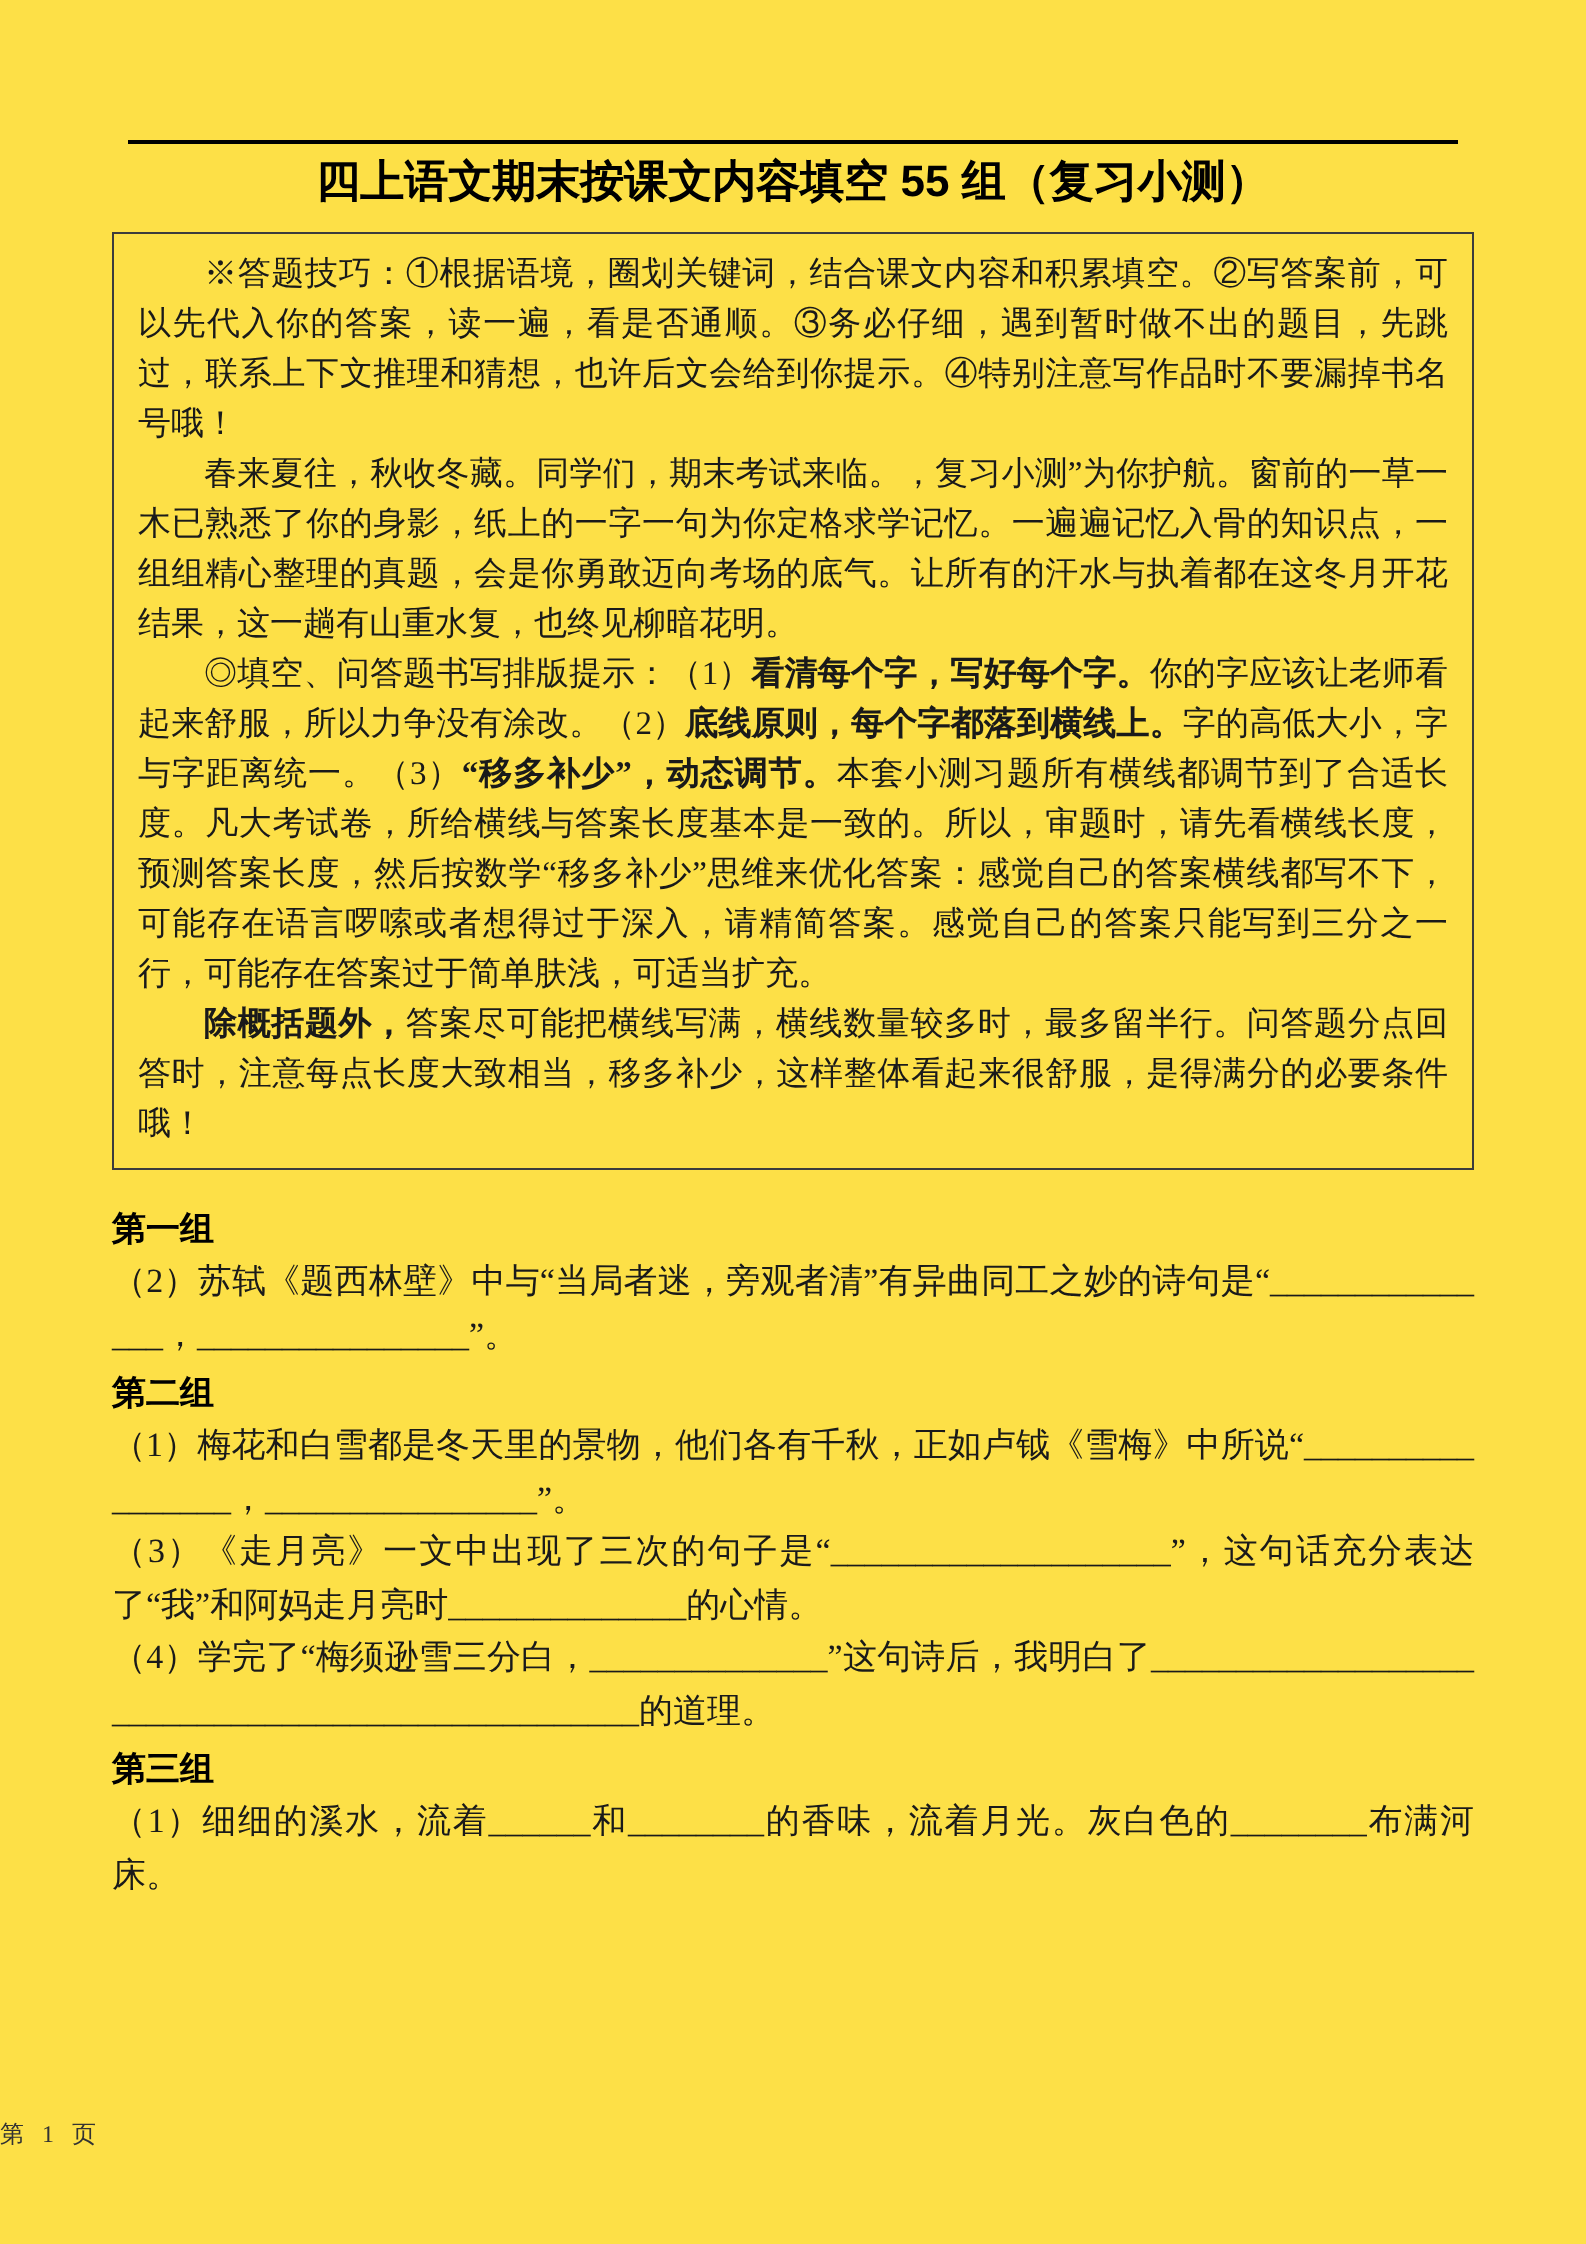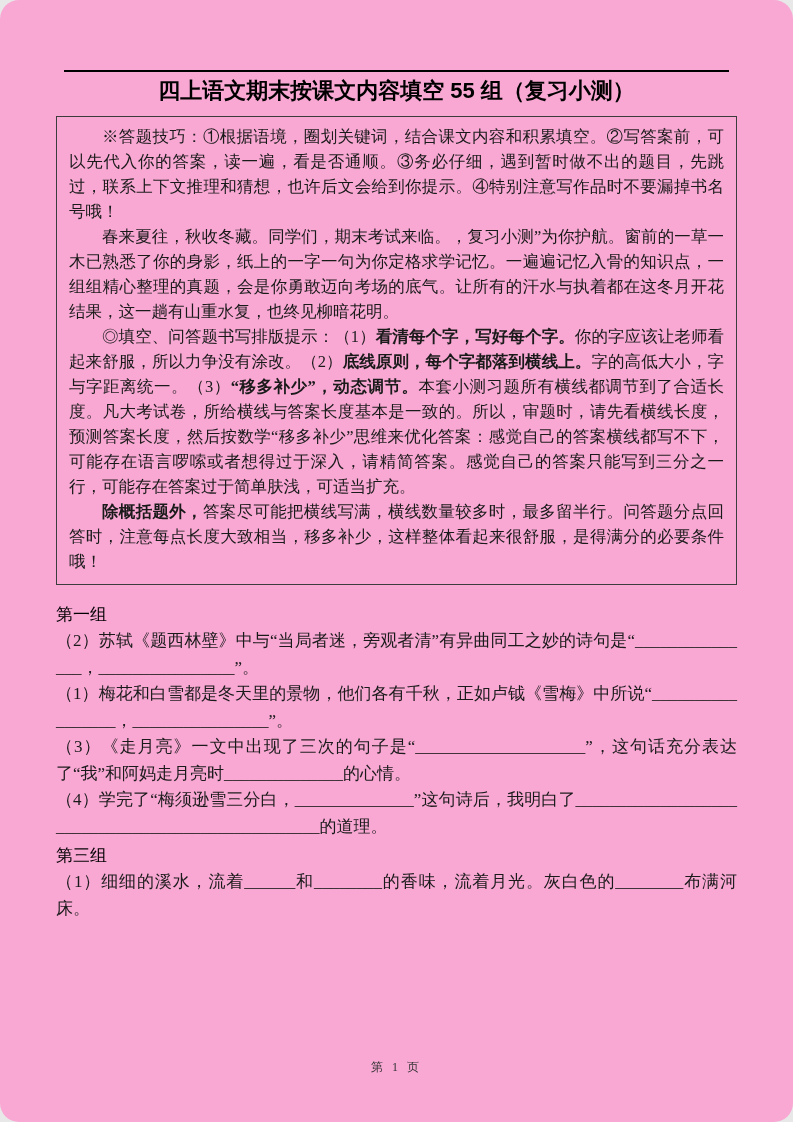--- a/index.html
+++ b/index.html
@@ -1,26 +1,25 @@
 <!DOCTYPE html>
 <html><head>
 <meta charset="utf-8">
 <style>
   html, body { margin: 0; padding: 0; background: #e8e8e8; }
   .page {
     width: 793px;
     height: 1122px;
     margin: 0 auto;
-    background: #f9a8d4;
+    background: #fde047;
     position: relative;
     box-sizing: border-box;
     padding: 70px 56px 0 56px;
     font-family: "Liberation Serif", serif;
     color: #111111;
-    border-radius: 19px;
   }
   .top-rule {
     border-top: 2px solid #000000;
     margin: 0 8px 2px 8px;
     height: 0;
   }
   .title {
     font-family: "Liberation Sans", sans-serif;
     font-weight: bold;
     font-size: 22px;
@@ -39,39 +38,38 @@
     font-size: 16.5px;
     line-height: 25px;
     text-align: justify;
     color: #1a1a1a;
   }
   .intro-box .b { font-weight: bold; }
   .qa { margin-top: 16px; }
   .section-heading {
     font-family: "Liberation Sans", sans-serif;
     font-size: 17px;
-    font-weight: normal;
+    font-weight: bold;
     margin: 2px 0 0 0;
     line-height: 27px;
     color: #000000;
   }
   .q {
     margin: 0;
     font-size: 17px;
     line-height: 26.5px;
     text-align: justify;
     word-break: break-all;
     color: #1a1a1a;
   }
   .footer {
     position: absolute;
     bottom: 46px;
     left: 0;
     right: 0;
-    text-align: center;
     font-size: 12px;
     letter-spacing: 3px;
     color: #333333;
   }
 </style>
 </head>
 <body>
 
 <div class="page">
 
@@ -84,20 +82,21 @@
     <p><span>春来夏往，秋收冬藏。同学们，期末考试来临。，复习小测”为你护航。窗前的一草一木已熟悉了你的身影，纸上的一字一句为你定格求学记忆。一遍遍记忆入骨的知识点，一组组精心整理的真题，会是你勇敢迈向考场的底气。让所有的汗水与执着都在这冬月开花结果，这一趟有山重水复，也终见柳暗花明。</span></p>
     <p><span>◎填空、问答题书写排版提示：（1）</span><span class="b">看清每个字，写好每个字。</span><span>你的字应该让老师看起来舒服，所以力争没有涂改。（2）</span><span class="b">底线原则，每个字都落到横线上。</span><span>字的高低大小，字与字距离统一。（3）</span><span class="b">“移多补少”，动态调节。</span><span>本套小测习题所有横线都调节到了合适长度。凡大考试卷，所给横线与答案长度基本是一致的。所以，审题时，请先看横线长度，预测答案长度，然后按数学“移多补少”思维来优化答案：感觉自己的答案横线都写不下，可能存在语言啰嗦或者想得过于深入，请精简答案。感觉自己的答案只能写到三分之一行，可能存在答案过于简单肤浅，可适当扩充。</span></p>
     <p><span class="b">除概括题外，</span><span>答案尽可能把横线写满，横线数量较多时，最多留半行。问答题分点回答时，注意每点长度大致相当，移多补少，这样整体看起来很舒服，是得满分的必要条件哦！</span></p>
   </div>
 
   <div class="qa">
 
     <h2 class="section-heading">第一组</h2>
     <p class="q">（2）苏轼《题西林壁》中与“当局者迷，旁观者清”有异曲同工之妙的诗句是“_______________，________________”。</p>
 
+    <h2 class="section-heading">第二组</h2>
     <p class="q">（1）梅花和白雪都是冬天里的景物，他们各有千秋，正如卢钺《雪梅》中所说“_________________，________________”。</p>
     <p class="q">（3）《走月亮》一文中出现了三次的句子是“____________________”，这句话充分表达了“我”和阿妈走月亮时______________的心情。</p>
     <p class="q">（4）学完了“梅须逊雪三分白，______________”这句诗后，我明白了__________________________________________________的道理。</p>
 
     <h2 class="section-heading">第三组</h2>
     <p class="q">（1）细细的溪水，流着______和________的香味，流着月光。灰白色的________布满河床。</p>
 
   </div>
 
   <div class="footer">第 1 页</div>

